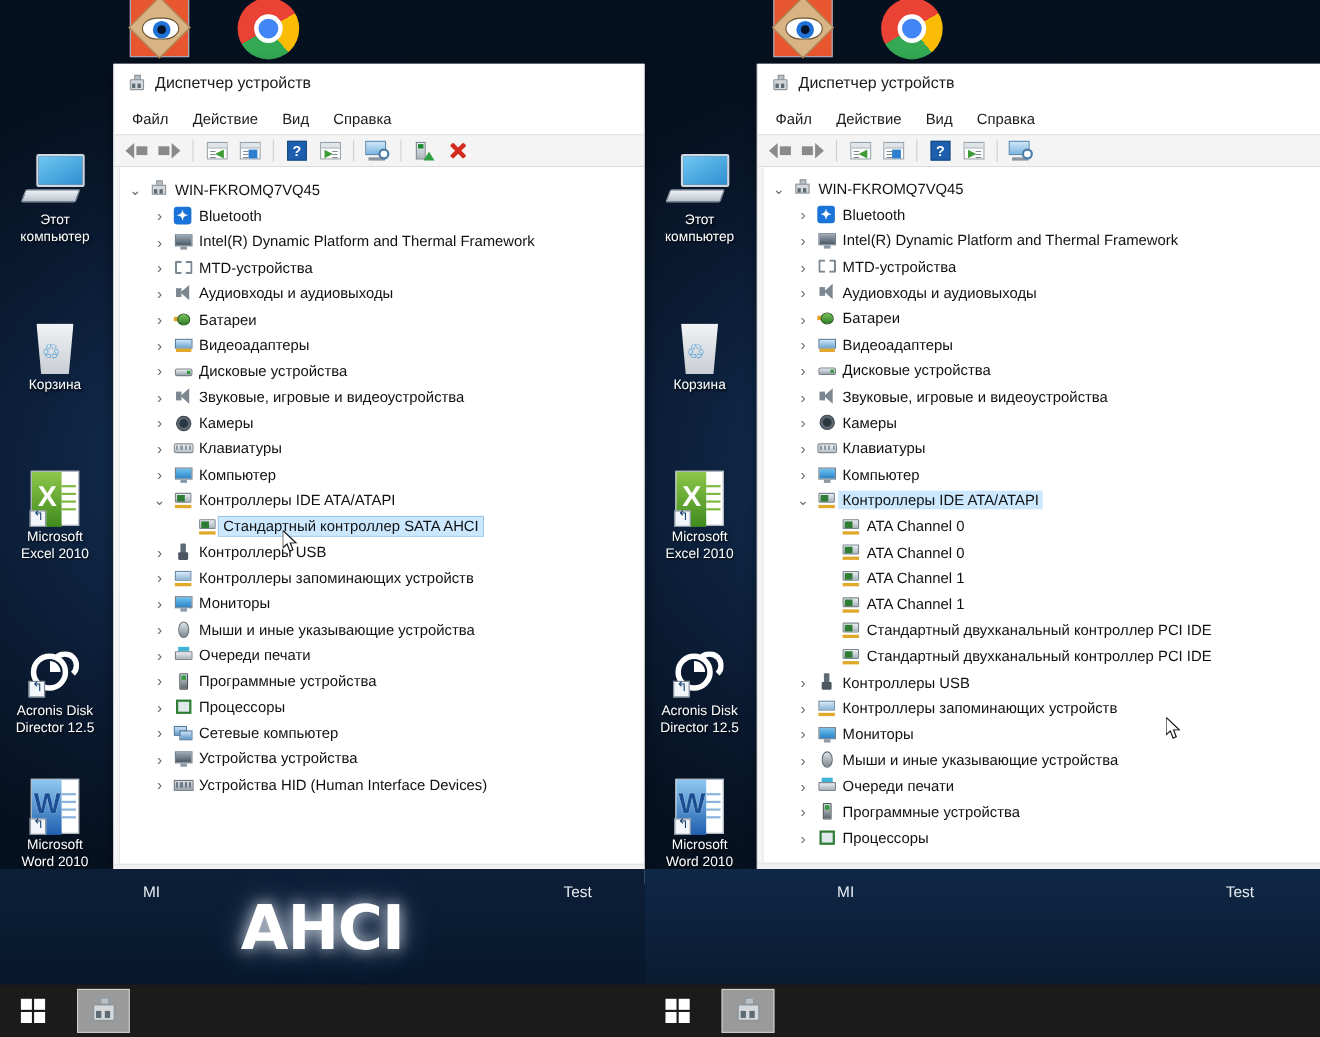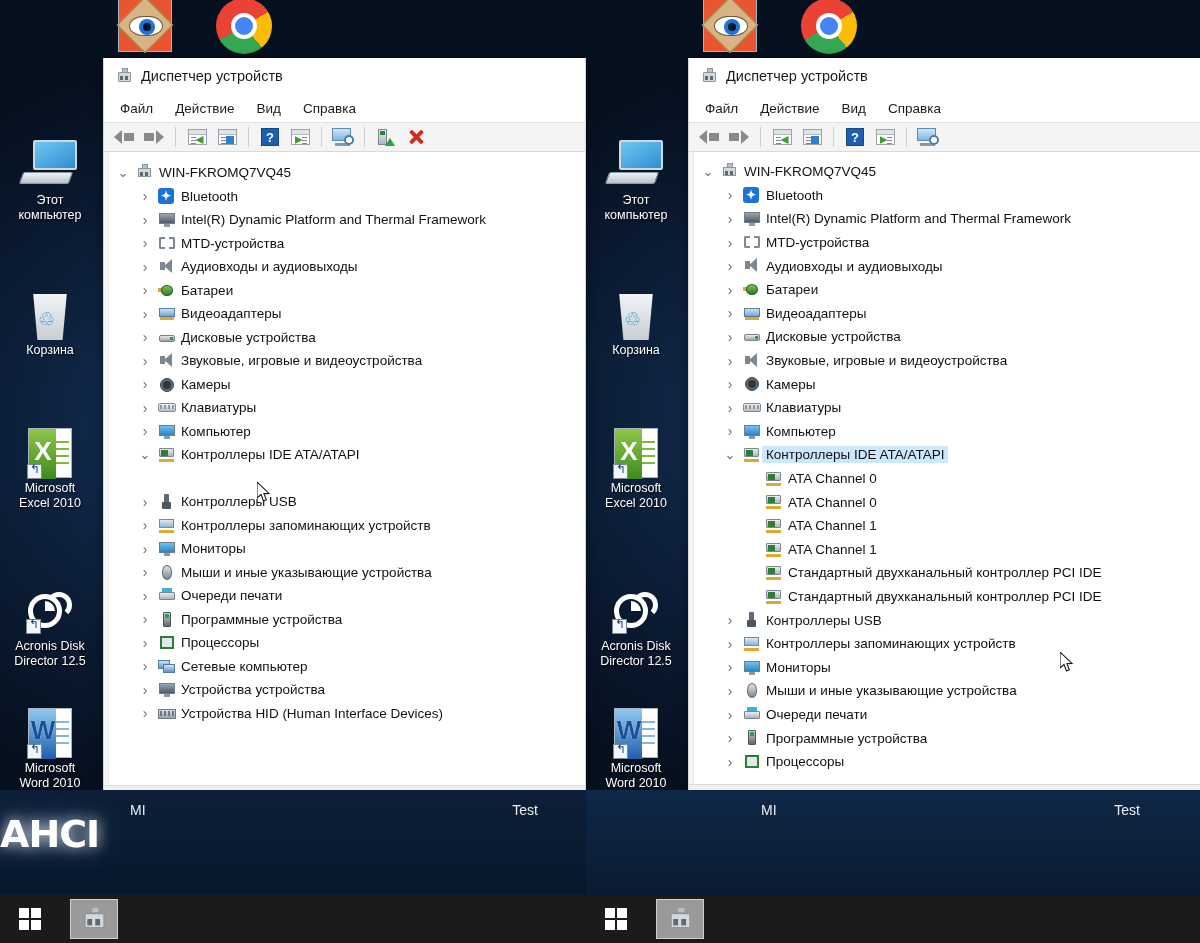--- a/index.html
+++ b/index.html
@@ -209,22 +209,22 @@
   .cursor{ position:absolute; width:14px; height:21px; z-index:30; pointer-events:none;}
   .cursor svg{ display:block; }
 
   
   .captions{ position:absolute; left:0; top:790px; width:1200px; height:105px; z-index:6; }
   .cap-half{ position:absolute; top:0; height:105px; overflow:hidden;}
   .cap-half.left{ left:0; width:586px; background:linear-gradient(180deg,#0d1f38,#07182c);}
   .cap-half.right{ left:586px; width:614px; background:linear-gradient(180deg,#0f2847,#0a1b31);}
   .cap-mi{ position:absolute; left:130px; top:12px; color:#e9eef4; font-size:14px;}
   .cap-test{ position:absolute; right:48px; top:12px; color:#e9eef4; font-size:14px;}
-  .cap-big{ position:absolute; left:0; right:0; top:22px; 
-    font-family:"DejaVu Sans", sans-serif; font-weight:bold; font-size:38px; letter-spacing:-1px;
+  .cap-big{ position:absolute; left:0; right:0; top:22px; text-align:center;
+    font-family:"DejaVu Sans", sans-serif; font-weight:bold; font-size:56px; letter-spacing:-1px;
     color:#ffffff; text-shadow:0 0 14px rgba(255,255,255,.75), 0 0 28px rgba(180,210,255,.5);}
   .cap-half.right .cap-mi{ left:175px; }
   .cap-half.right .cap-test{ right:60px; }
 
   
   .taskbar{ position:absolute; left:0; top:895px; width:1200px; height:48px; background:#1b1b1b; z-index:10;
     display:flex; align-items:center;}
   .tb-half{ position:absolute; top:0; height:48px; }
   .tb-half.left{ left:0; width:586px; }
   .tb-half.right{ left:586px; width:614px;}
@@ -600,20 +600,30 @@
           <span class="chev" style="left: 34px; font-size: 13px;">⌄</span>
           <span class="ic" style="left: 54px; top: 3px;">
             <span class="g-ide" style="width:18px;height:17px;display:block">
               <i class="b"></i>
               <i class="chip"></i>
               <i class="pin"></i>
             </span>
           </span>
           <span class="tx" style="left: 77px;">Контроллеры IDE ATA/ATAPI</span>
         </div>
+        <div class="tvrow sel outline" style="position: absolute; left: 0px; right: 0px; top: 314.5px; height: 23.5px;">
+          <span class="ic" style="left: 76px; top: 3px;">
+            <span class="g-ide" style="width:18px;height:17px;display:block">
+              <i class="b"></i>
+              <i class="chip"></i>
+              <i class="pin"></i>
+            </span>
+          </span>
+          <span class="tx" style="left: 99px;">Стандартный контроллер SATA AHCI</span>
+        </div>
         <div class="tvrow" style="position: absolute; left: 0px; right: 0px; top: 338px; height: 23.5px;">
           <span class="chev" style="left: 34px; font-size: 14px;">›</span>
           <span class="ic" style="left: 54px; top: 3px;">
             <span class="g-usb" style="width:18px;height:17px;display:block">
               <i class="s"></i>
               <i class="h"></i>
             </span>
           </span>
           <span class="tx" style="left: 77px;">Контроллеры USB</span>
         </div>

